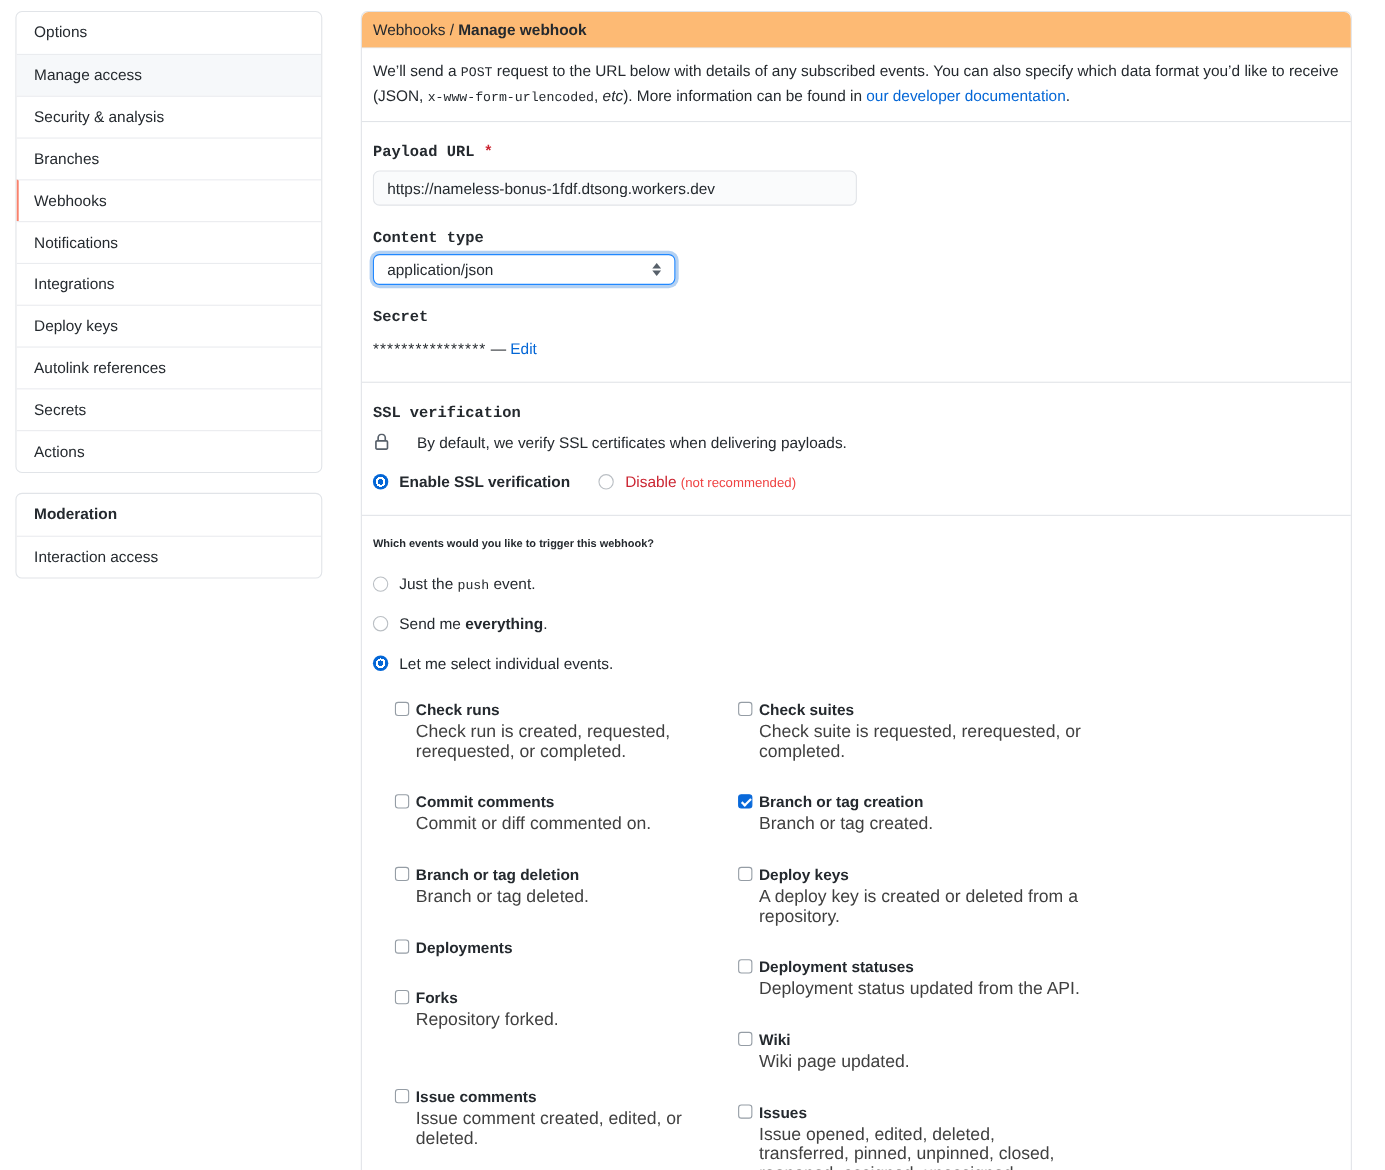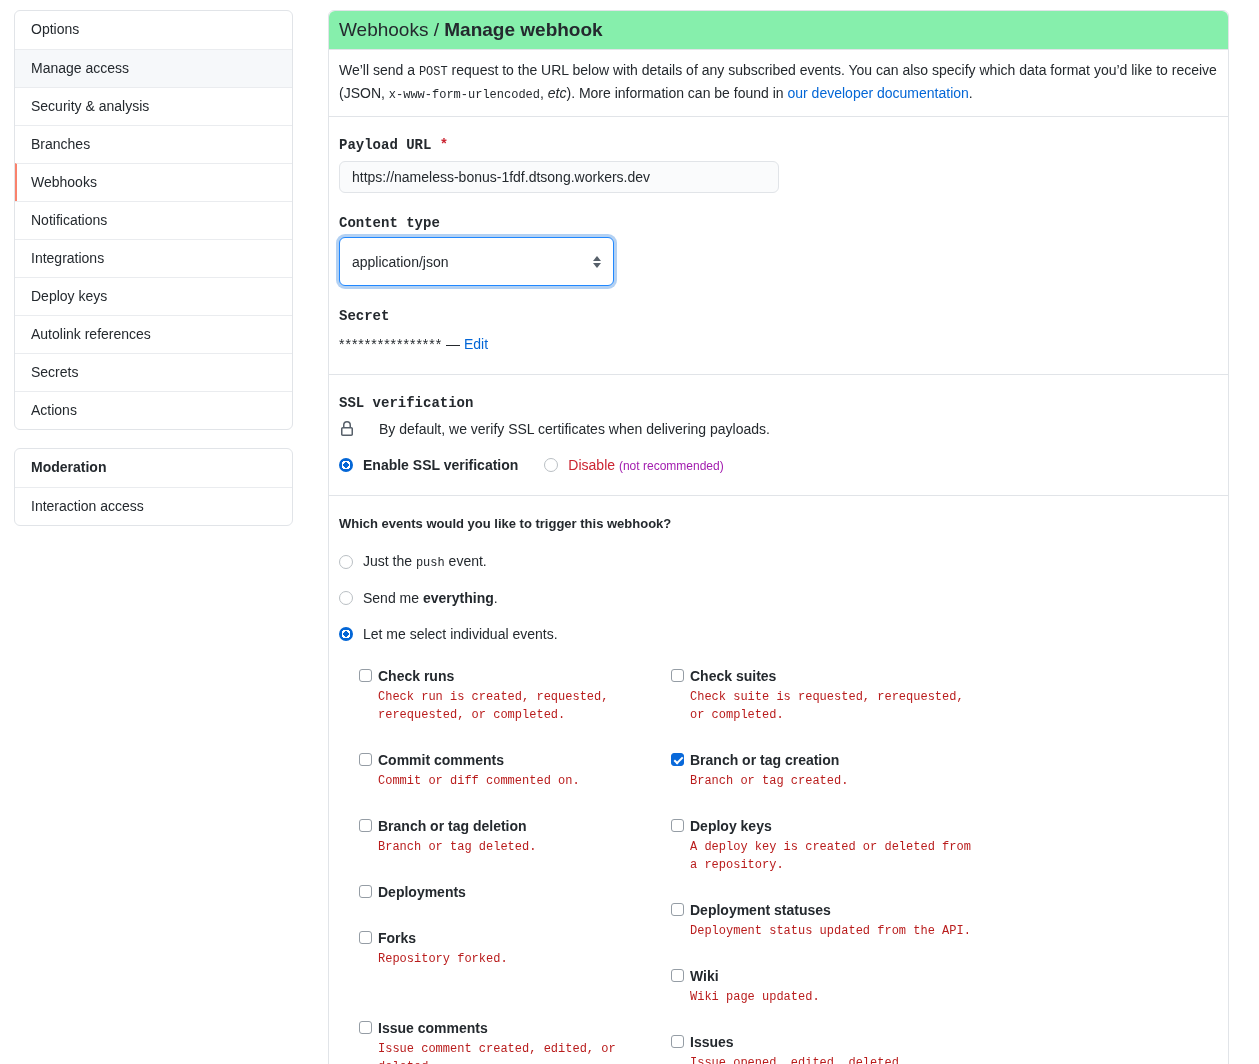--- a/index.html
+++ b/index.html
@@ -22,22 +22,22 @@
   }
   .side-item:first-child { border-top:none; }
   .side-item.active { border-left:2px solid #f9826c; padding-left:14px; }
   .side-item.hover { background:#f6f8fa; }
   .side-item.header { font-weight:700; cursor:default; }
 
   
   .main { flex:1; margin-left:35px; }
   .box { border:1px solid #e1e4e8; border-radius:6px; background:#fff; }
   .box-header {
-    background:#86efac; border-bottom:1px solid #e1e4e8;
-    padding:8px 10px; border-radius:6px 6px 0 0; font-size:19px;
+    background:#fdba74; border-bottom:1px solid #e1e4e8;
+    padding:8px 10px; border-radius:6px 6px 0 0; font-size:14px;
   }
   .box-header .crumb-link { color:#24292e; text-decoration:none; cursor:pointer; }
   .box-header .crumb-current { font-weight:700; }
   .box-intro { padding:10px; border-bottom:1px solid #e1e4e8; line-height:21px; }
   code, .mono {
     font-family:"Liberation Mono","DejaVu Sans Mono",monospace;
     font-size:12px;
   }
   .link { color:#0366d6; text-decoration:none; cursor:pointer; }
   .italic { font-style:italic; }
@@ -46,21 +46,21 @@
   .field-label { font-weight:700; font-size:14px;font-family:Liberation Mono, monospace; }
   .required { color:#cb2431; }
   .text-input {
     display:block; margin-top:8px; width:440px; height:32px;
     background:#fafbfc; border:1px solid #e1e4e8; border-radius:6px;
     padding:5px 12px; font-size:14px; color:#24292e; font-family:inherit;
     outline:none;
   }
   .mt22 { margin-top:22px; }
   .select {
-    margin-top:6px; width:275px; height:49px; background:#fff;
+    margin-top:6px; width:275px; height:28px; background:#fff;
     border:1px solid #2188ff; border-radius:6px;
     box-shadow:0 0 0 3px rgba(3,102,214,.3);
     display:flex; align-items:center; justify-content:space-between;
     padding:0 12px; cursor:pointer; font-size:14px;
   }
   .caret { display:flex; flex-direction:column; gap:2px; }
   .caret i { display:block; width:0; height:0; border-left:4px solid transparent; border-right:4px solid transparent; }
   .caret .up { border-bottom:5px solid #57606a; }
   .caret .down { border-top:5px solid #57606a; }
   .secret-row { margin-top:12px; font-size:14px; }
@@ -72,42 +72,42 @@
   .radio {
     width:14px; height:14px; border-radius:50%;
     border:1px solid #babfc4; background:#fff; flex:none; cursor:pointer;
   }
   .radio.selected {
     border:none;
     background:radial-gradient(circle, #0366d6 0 2.6px, #ffffff 2.6px 4.4px, #0366d6 4.4px 7px);
   }
   .bold { font-weight:700; }
   .danger { color:#cb2431; }
-  .danger-note { color:#a21caf; font-size:12px; }
-
-  .events-heading { font-weight:700; font-size:13px; }
+  .danger-note { color:#ef4444; font-size:12px; }
+
+  .events-heading { font-weight:700; font-size:10px; }
   .event-radio-row { margin-top:20px; }
   .event-radio-row:first-of-type { margin-top:22px; }
 
   .events-grid { margin:24px 0 0 20px; display:flex; }
   .events-col { width:312px; display:flex; flex-direction:column; }
   .event-item { position:relative; padding-left:19px; margin-bottom:26px; cursor:pointer; }
   .events-col.left .event-item:last-child { margin-top:24px; }
   .cb {
     position:absolute; left:0; top:3px; width:13px; height:13px;
     border:1px solid #959da5; border-radius:3px; background:#fff; cursor:pointer;
   }
   .cb.checked { background:#0969da; border-color:#0969da; }
   .cb.checked::after {
     content:""; position:absolute; left:3.5px; top:0.5px;
     width:3px; height:7px;
     border:solid #fff; border-width:0 2px 2px 0; transform:rotate(45deg);
   }
   .event-label { display:block; font-weight:700; font-size:14px; line-height:20px; }
-  .event-desc { display:block; font-size:12px; color:#b91c1c; line-height:18px; margin-top:2px; max-width:295px;font-family:Liberation Mono, monospace; }
+  .event-desc { display:block; font-size:16px; color:#404040; line-height:18px; margin-top:2px; max-width:295px; }
   .events-section { border-bottom:none; padding-bottom:40px; }
   .lock-svg { flex:none; }
 </style>
 </head>
 <body>
 
 <div class="page">
 
   <aside class="sidebar" id="sidebar">
       <nav class="side-box">

